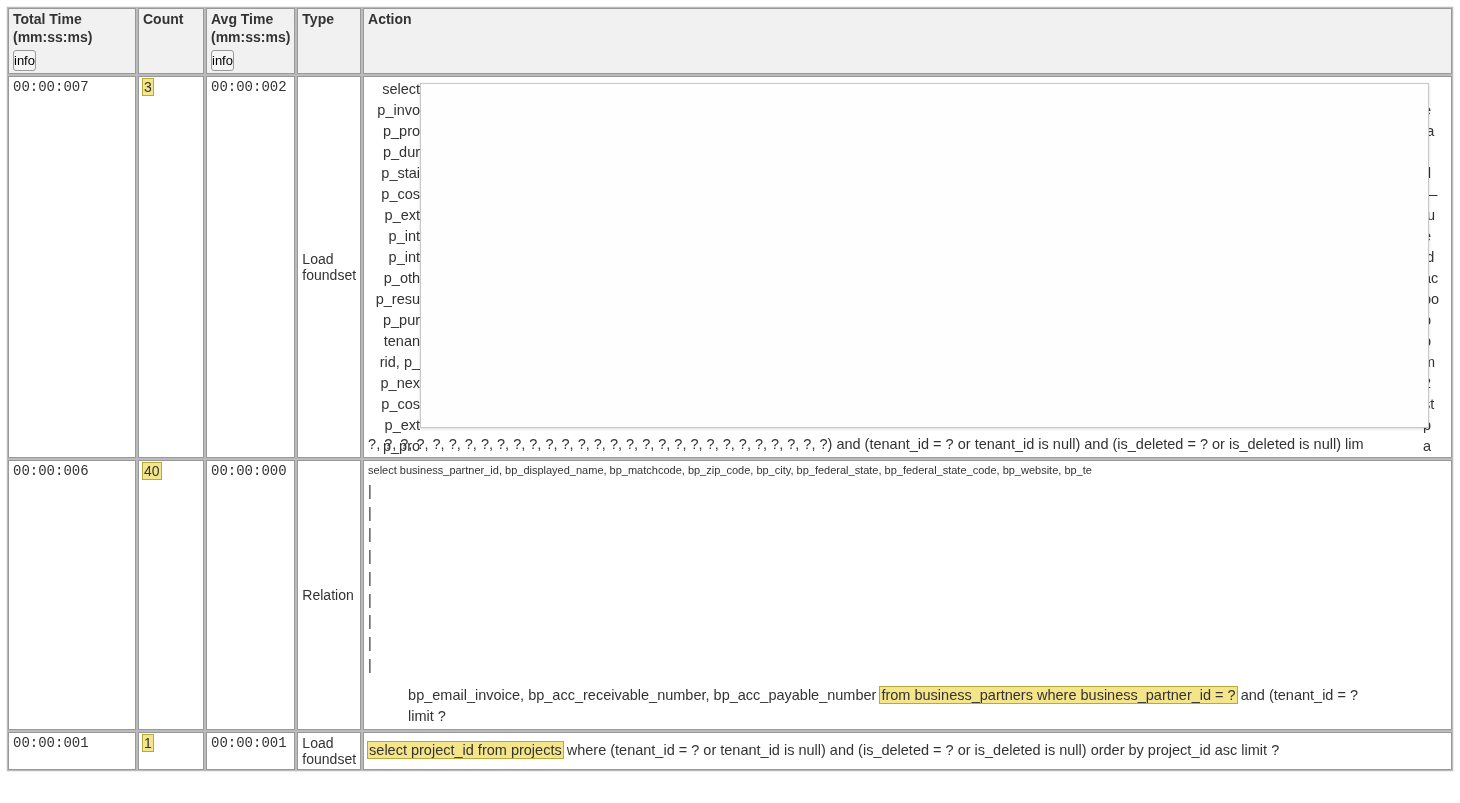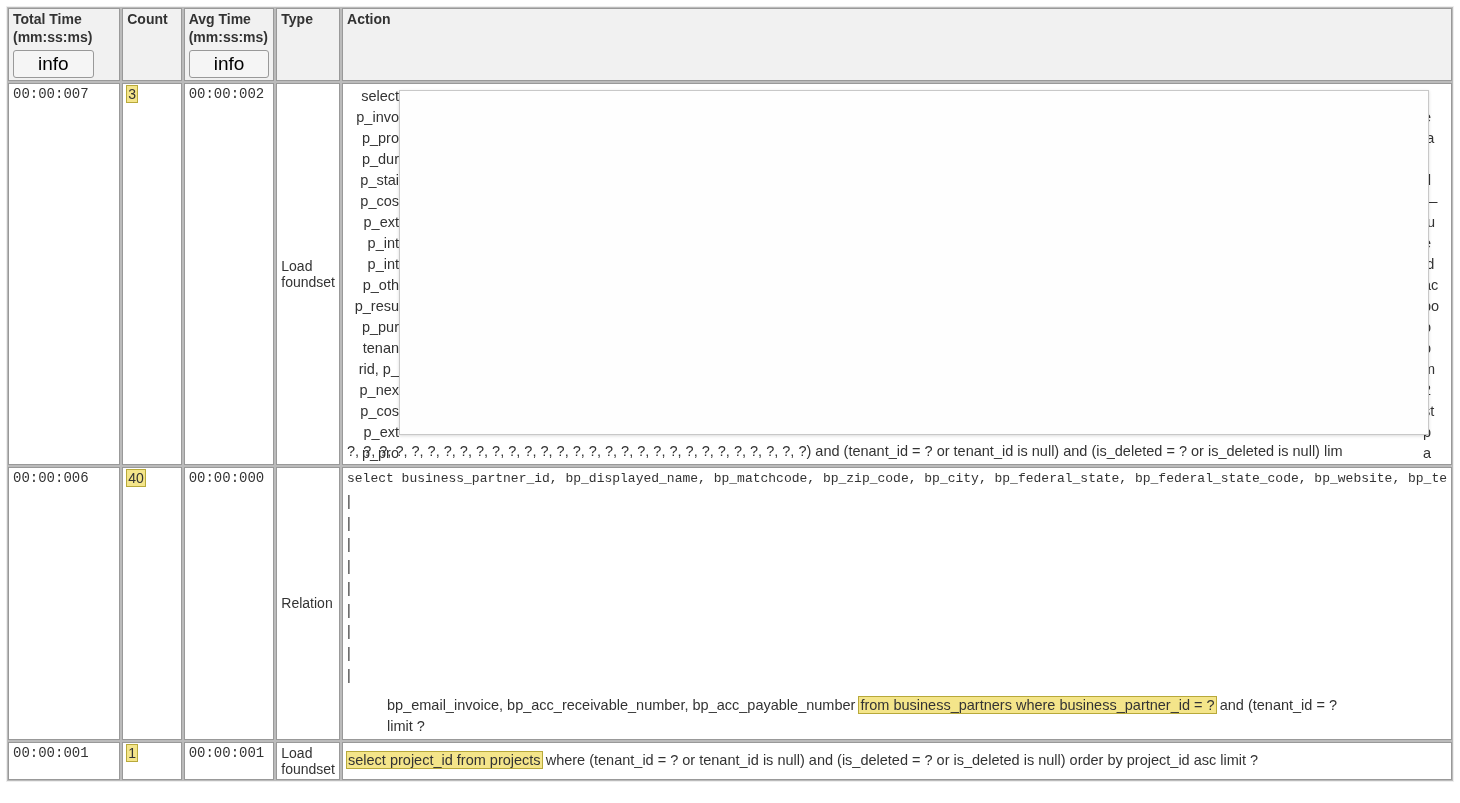--- a/index.html
+++ b/index.html
@@ -27,22 +27,22 @@
     outline: 1px solid #bbb;
   }
   table.profiler > thead > tr > th {
     background: #f1f1f1;
     font-weight: bold;
     font-size: 14px;
     line-height: 1.25;
   }
   button.info {
     font-family: Verdana, Geneva, sans-serif;
-    font-size: 19px;
-    padding: 2px 24px;
+    font-size: 13px;
+    padding: 2px 0;
     margin-top: 4px;
     background: #f5f5f5;
     border: 1px solid #999;
     border-radius: 3px;
     cursor: pointer;
   }
   .col-total { width: 128px; }
   .col-count { width: 66px; }
   .col-avg   { width: 80px; }
   .col-type  { width: 60px; }
@@ -79,21 +79,21 @@
     position: absolute;
     left: 52px; right: 18px; top: 4px;
     height: 345px;
     background: #fefefe;
     border: 1px solid #c8c8c8;
     box-shadow: 0 1px 3px rgba(0,0,0,0.15);
   }
   
   .row2-wrap { min-height: 240px; position: relative; }
   .row2-top {
-    font-size: 13px; white-space: nowrap; overflow: hidden; font-family: Liberation Mono, monospace;
+    font-size: 11px; white-space: nowrap; overflow: hidden;
   }
   .row2-pipes {
     white-space: pre; font-size: 14.5px; line-height: 1.5; color: #333;
     margin: 2px 0 0 0;
   }
   .row2-bottom {
     font-size: 14.5px; line-height: 1.45;
     white-space: nowrap; overflow: hidden;
     margin-top: 8px;
     margin-left: 40px;

